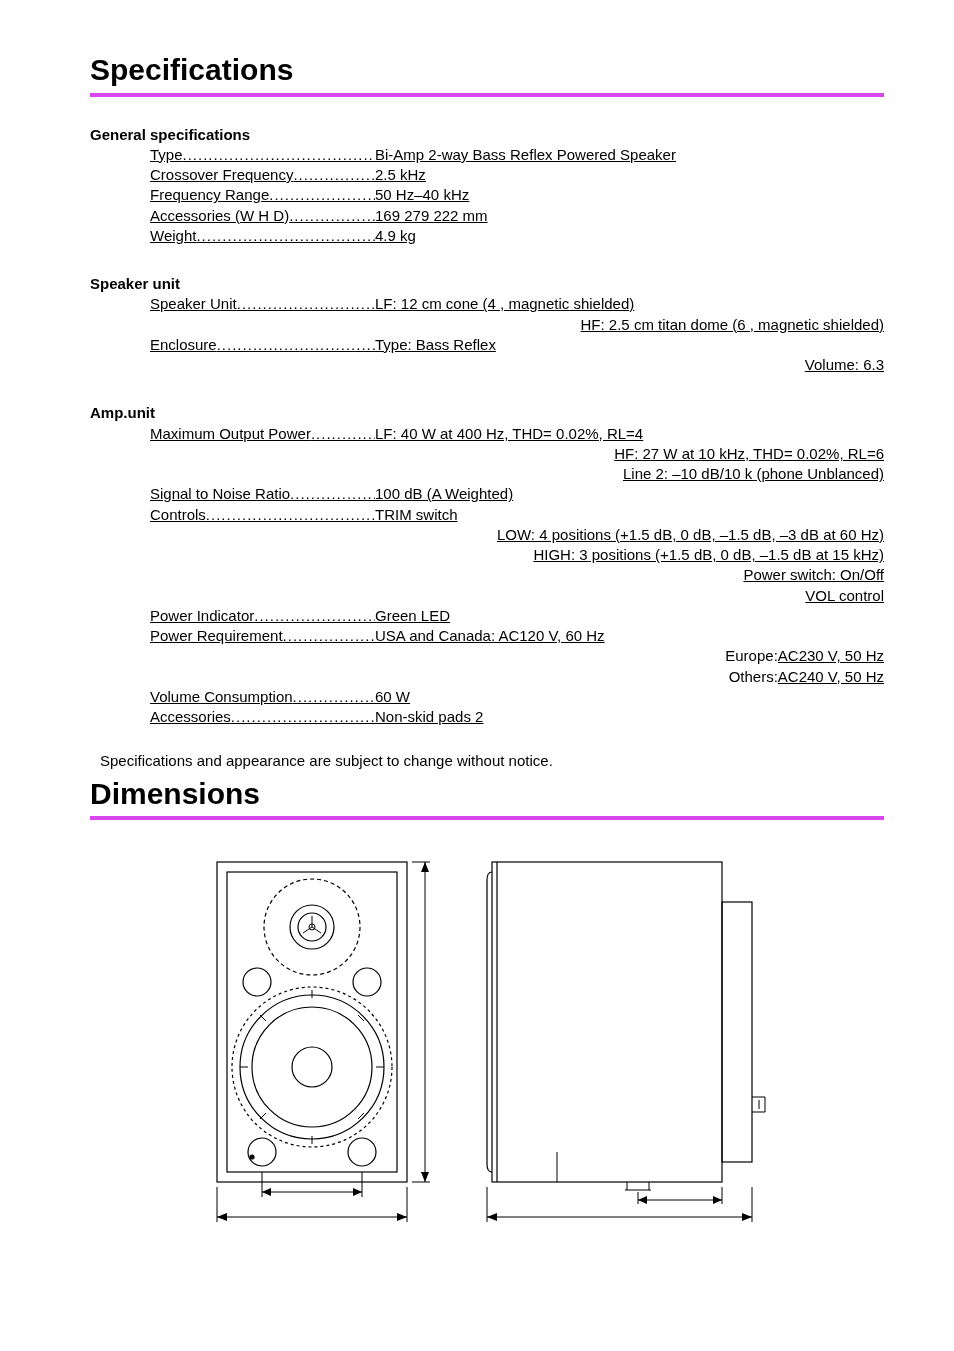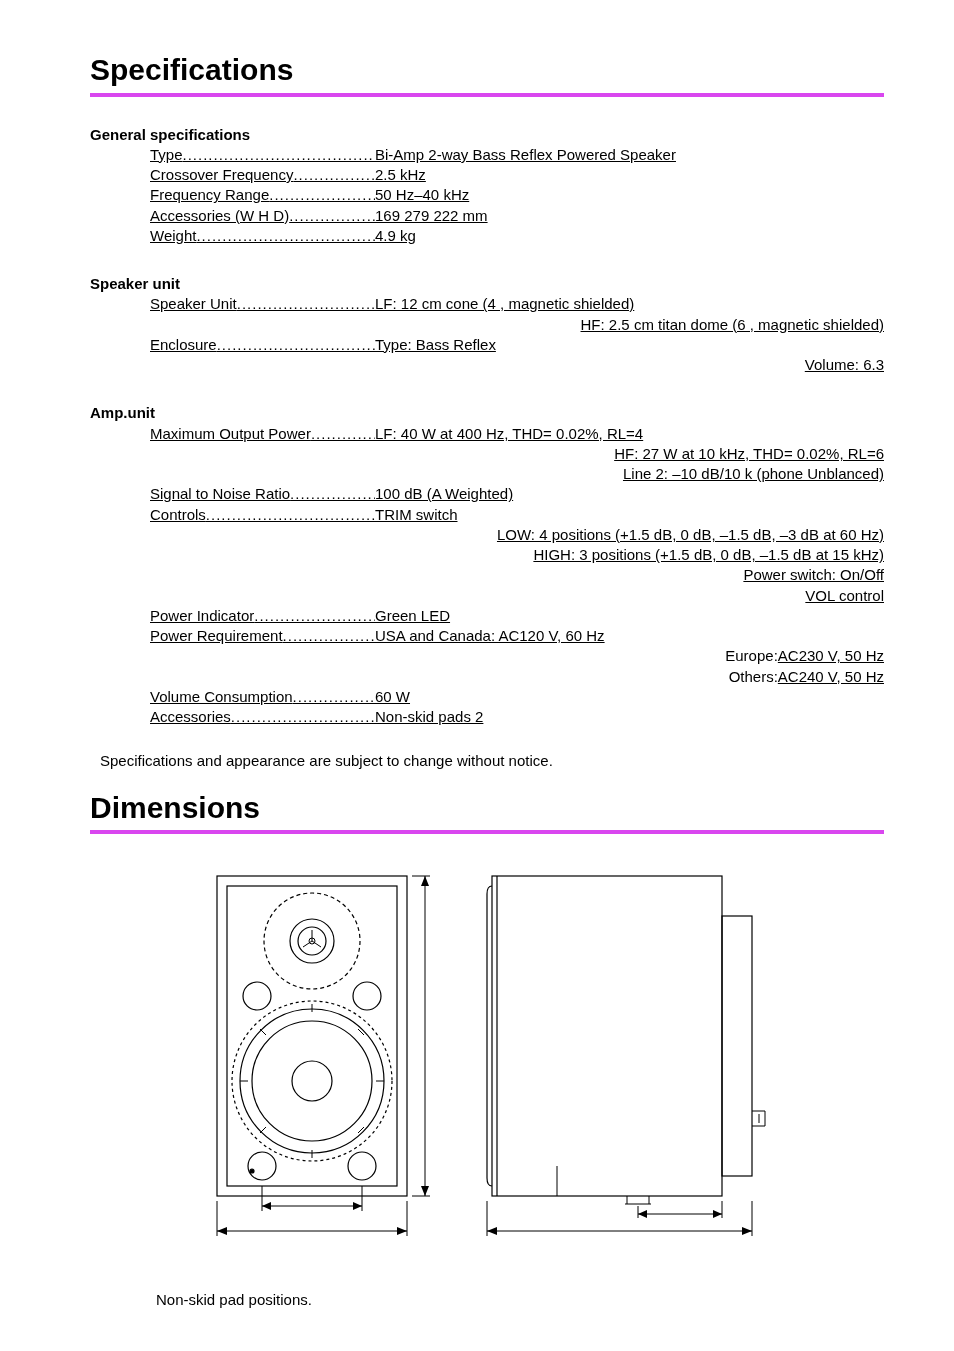--- a/index.html
+++ b/index.html
@@ -6,21 +6,21 @@
   .page{width:954px;min-height:1351px;margin:0 auto;padding:50px 70px 40px 90px;box-sizing:border-box;}
   h1{font-size:30px;font-weight:700;margin:0 0 4px 0;padding-bottom:2px;border-bottom:4px solid #d946ef;}
   h1.dim{}
   .section-head{font-weight:700;margin-top:28px;}
   .sub{margin-left:60px;text-decoration:underline;}
   .row{display:flex;}
   .cellL{width:225px;flex:0 0 225px;overflow:hidden;white-space:nowrap;}
   .cellR{flex:1;}
   .cellL::after{content:"............................................................................................................";letter-spacing:1px;}
   .mlR{margin-left:265px;text-align:right;}
-  .note{margin:24px 0 16px 10px;}
+  .note{margin:24px 0 2px 10px;}
   .diagram{display:flex;justify-content:center;gap:40px;margin-top:32px;align-items:flex-start;}
   .caption{margin:24px 0 0 66px;}
   svg{display:block;}
   .hxsub{display:inline-block;width:130px;}
 </style>
 </head>
 <body>
 <div class="page">
 
 <h1>Specifications</h1>
@@ -203,15 +203,14 @@
       <polygon points="275,365 265,361 265,369" fill="#000" stroke="none"></polygon>
 
       <line x1="161" y1="348" x2="245" y2="348"></line>
       <line x1="245" y1="335" x2="245" y2="352"></line>
       <polygon points="161,348 170,344 170,352" fill="#000" stroke="none"></polygon>
       <polygon points="245,348 236,344 236,352" fill="#000" stroke="none"></polygon>
     </g>
   </svg>
 </div>
 
-<div class="caption">Non-skid pad positions.</div>
 
 </div>
 
 </body></html>

